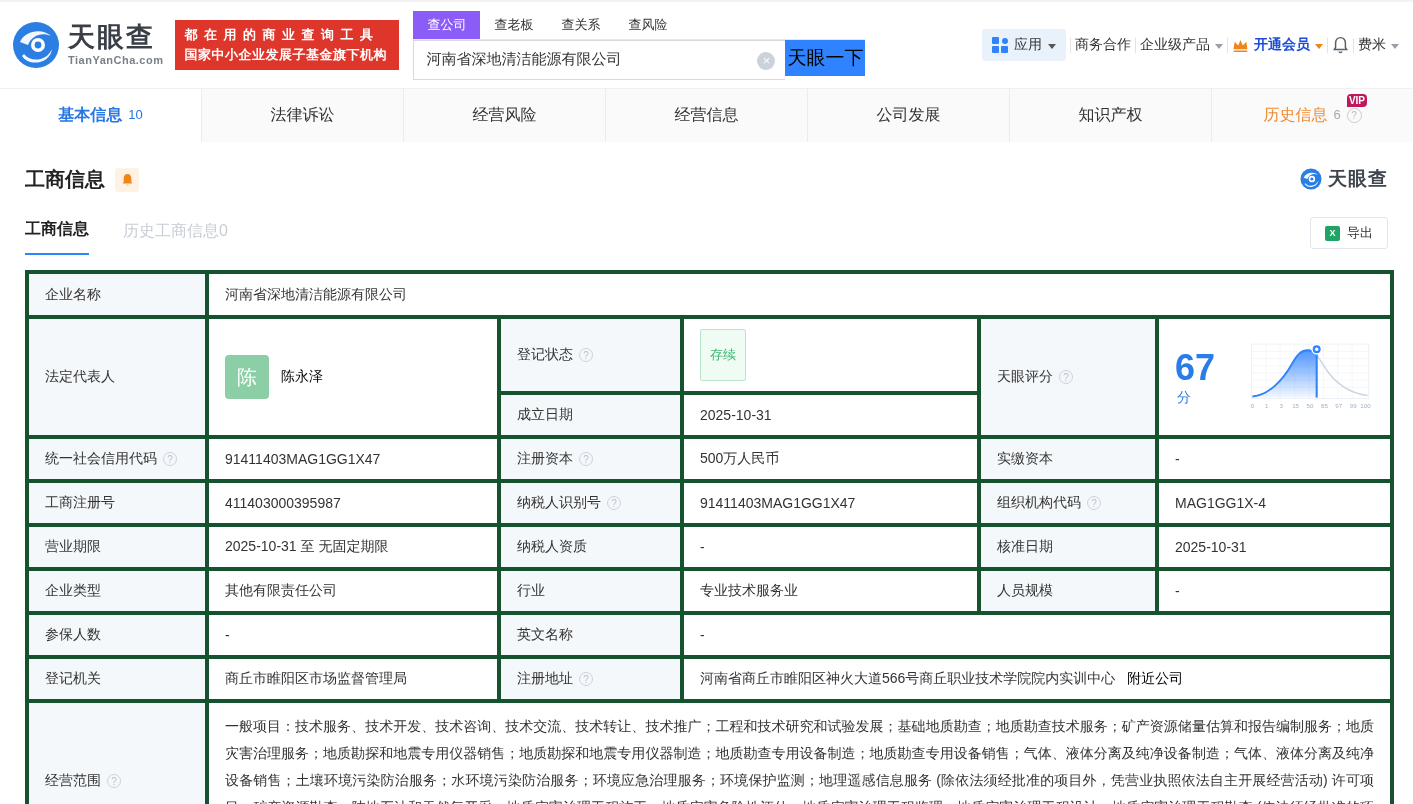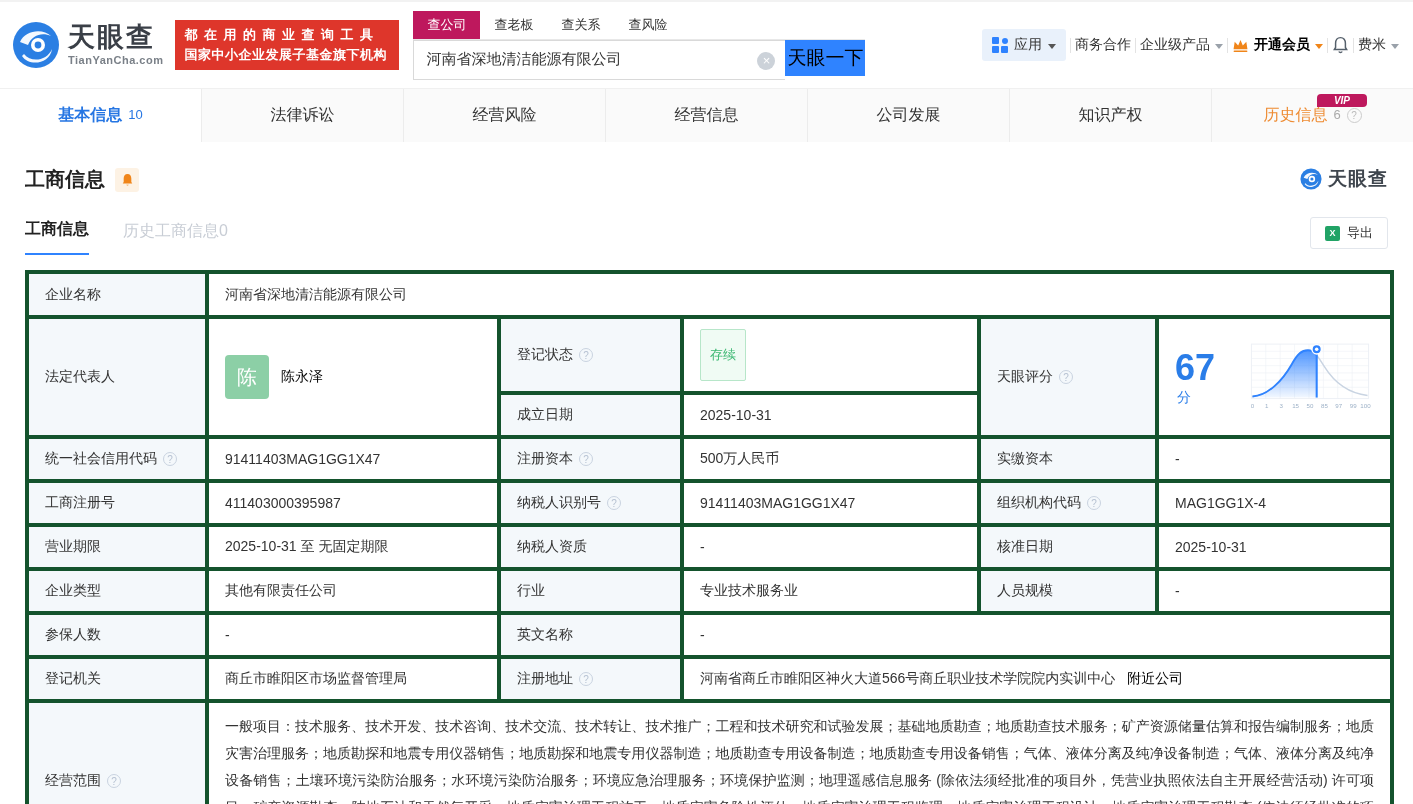--- a/index.html
+++ b/index.html
@@ -11,49 +11,49 @@
   .logo { display:flex; align-items:center; gap:8px; cursor:pointer; margin-left:2px; }
   .logo-mark { width:48px; height:48px; }
   .logo-cn { font-size:27px; font-weight:bold; color:#3a3f47; letter-spacing:2px; line-height:1; }
   .logo-en { font-size:11px; color:#7a8088; font-weight:bold; letter-spacing:0.5px; margin-top:3px; }
   .slogan { margin-left:12px; background:#de362b; color:#fff; font-weight:bold; width:224px; padding:5px 9px; line-height:1.55; }
   .slogan .l1 { font-size:13px; letter-spacing:6.5px; white-space:nowrap; }
   .slogan .l2 { font-size:13px; letter-spacing:0.5px; white-space:nowrap; }
   .search-area { margin-left:14px; width:452px; }
   .search-tabs { display:flex; align-items:flex-end; border-bottom:1px solid #e8e8e8; }
   .stab { font-size:13px; color:#333; padding:5px 14px; cursor:pointer; }
-  .stab.active { background:#be185d; color:#fff; }
+  .stab.active { background:#8b5cf6; color:#fff; }
   .search-row { display:flex; }
   .search-box { flex:1; position:relative; border:1px solid #d9d9d9; border-right:none; height:40px; }
   .search-box input { width:100%; height:100%; border:none; outline:none; font-size:15px; color:#333; padding:0 36px 0 12px; font-family:inherit; }
   .clear-ic { position:absolute; right:10px; top:11px; width:18px; height:18px; border-radius:50%; background:#ccd2d9; color:#fff; font-size:13px; line-height:18px; text-align:center; cursor:pointer; }
   .search-btn { width:80px; height:36px; background:#2f83ff; color:#000000; border:none; font-size:19px; cursor:pointer; font-family:inherit; }
   .top-nav { position:absolute; right:14px; top:50%; transform:translateY(-50%); display:flex; align-items:center; gap:4px; font-size:14px; color:#333; }
   .nav-chip { display:flex; align-items:center; gap:6px; background:#e9f1fb; padding:7px 10px; border-radius:3px; cursor:pointer; }
   .grid-ic { width:16px; height:16px; display:grid; grid-template-columns:7px 7px; grid-template-rows:7px 7px; gap:2px; }
   .grid-ic i { background:#2f83ff; border-radius:1px; }
   .grid-ic i.dot { border-radius:50%; width:6px; height:6px; justify-self:center; align-self:center; }
   .sep { width:1px; height:15px; background:#e3e3e3; }
   .nav-item { cursor:pointer; display:flex; align-items:center; gap:5px; white-space:nowrap; }
   .caret { width:0; height:0; border-left:4px solid transparent; border-right:4px solid transparent; border-top:5px solid #9aa1aa; margin-top:2px; }
   .caret.dark { border-top-color:#555; }
   .caret.orange { border-top-color:#f08519; }
-  .vip-link { color:#000000; font-weight:bold;justify-content:center; }
+  .vip-link { color:#1d4ed8; font-weight:bold;justify-content:center; }
 
   
   .page-tabs { height:54px; display:flex; background:#fafafa; border-top:1px solid #f0f0f0; }
   .ptab { flex:1; display:flex; align-items:center; justify-content:center; font-size:16px; color:#333; border-right:1px solid #ececec; cursor:pointer; position:relative; gap:6px; }
   .ptab:last-child { border-right:none; }
   .ptab.active { background:#fff; }
   .ptab.active .pt-label { color:#2676e3; font-weight:bold; }
   .pt-count { font-size:13px; color:#2676e3; margin-top:-2px; }
   .ptab.history .pt-label { color:#ee8b32; }
   .ptab.history .pt-count { color:#aaa; }
   .q-circle { width:15px; height:15px; border-radius:50%; border:1px solid #ccc; color:#bbb; font-size:10px; line-height:14px; text-align:center; }
-  .vip-badge { position:absolute; top:5px; right:46px; background:#be185d; color:#fff; font-size:10px; font-weight:bold; padding:1px 17px; border-radius:4px 4px 4px 0; font-style:italic; }
+  .vip-badge { position:absolute; top:5px; right:46px; background:#be185d; color:#fff; font-size:10px; font-weight:bold; padding:1px 2px; border-radius:4px 4px 4px 0; }
 
   
   .main { padding:18px 25px 0 25px; }
   .sec-head { display:flex; align-items:center; position:relative; margin-top:6px; }
   .sec-title { font-size:20px; font-weight:bold; color:#222; }
   .bell-chip { width:24px; height:24px; background:#fdf2e4; border-radius:3px; margin-left:10px; display:flex; align-items:center; justify-content:center; cursor:pointer; }
   .watermark { position:absolute; right:0; top:0; display:flex; align-items:center; gap:6px; }
   .watermark .wm-text { font-size:19px; font-weight:bold; color:#3f464e; letter-spacing:1px; }
   .subtab-row { display:flex; align-items:flex-end; margin-top:26px; position:relative; }
   .subtab { font-size:16px; color:#333; padding-bottom:13px; cursor:pointer; }

